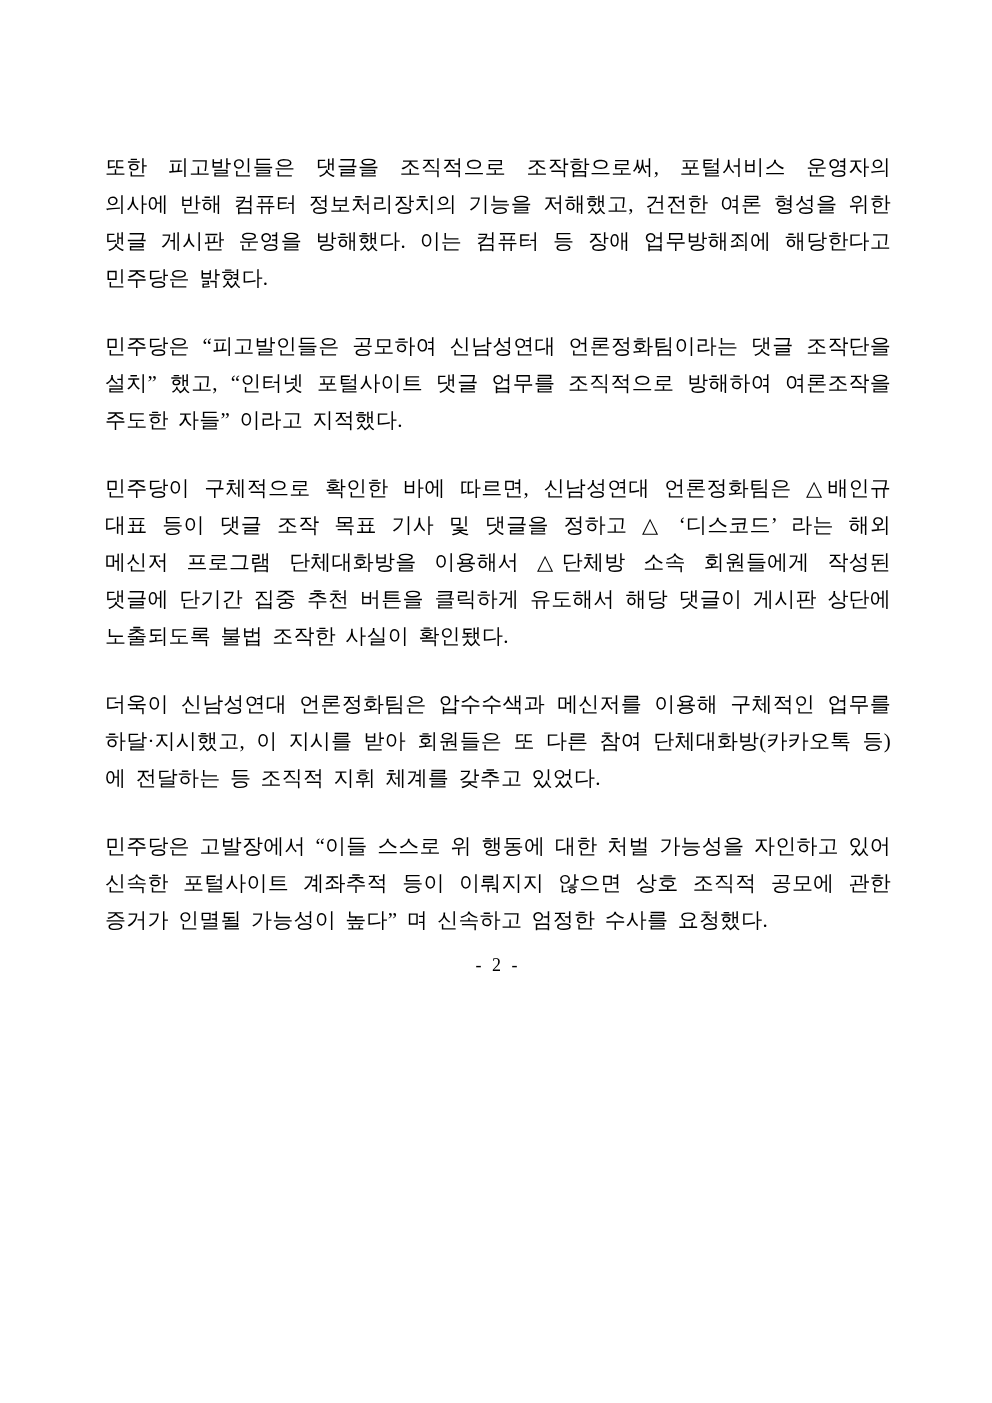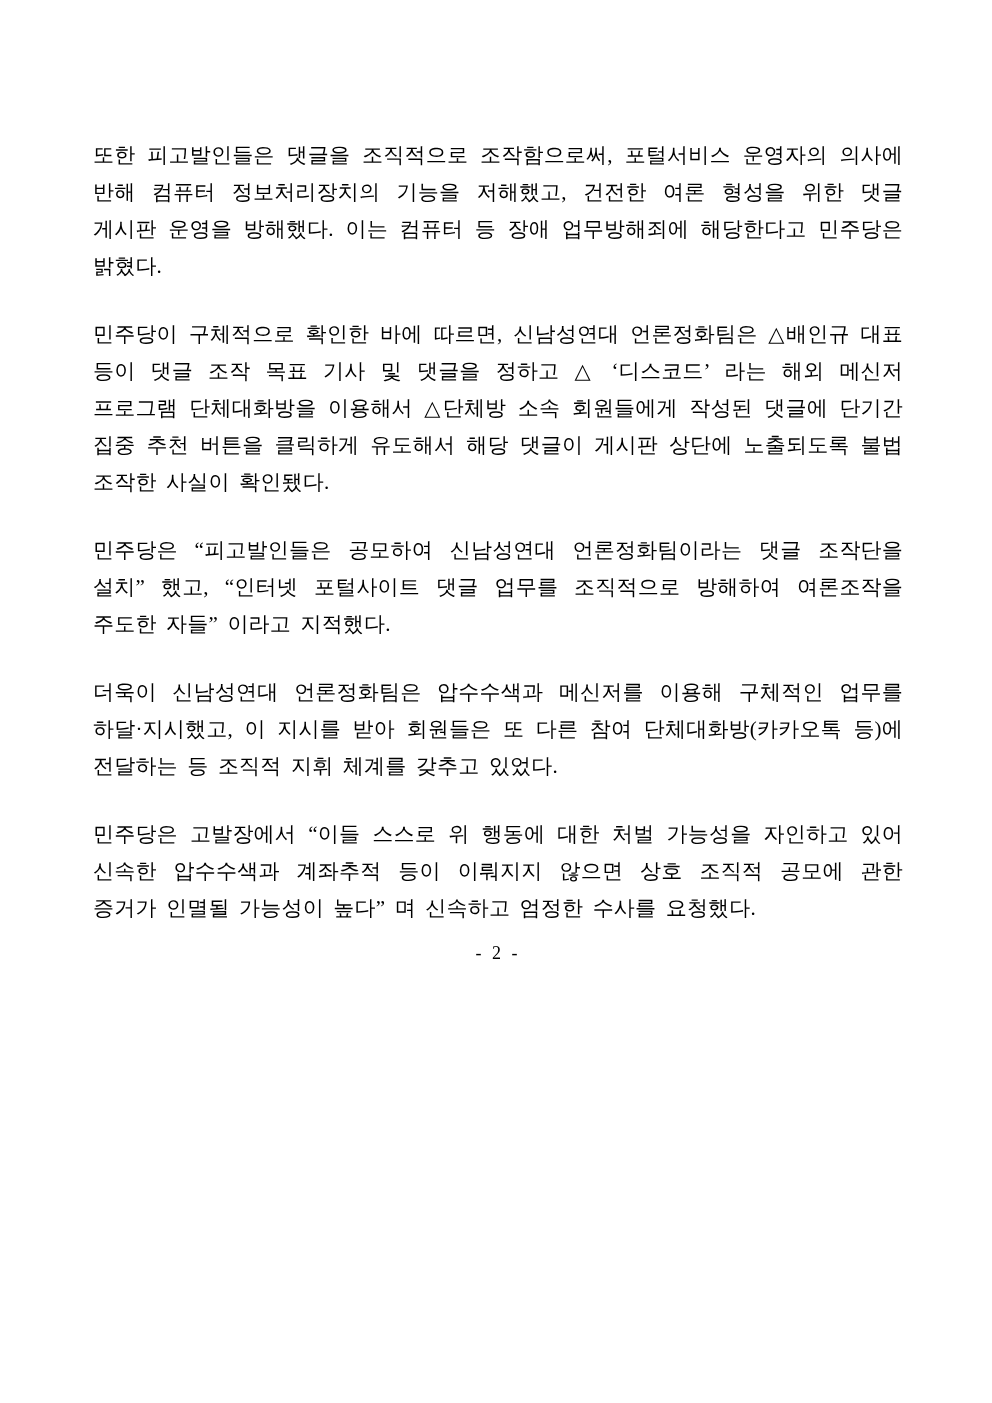--- a/index.html
+++ b/index.html
@@ -16,21 +16,21 @@
     overflow: hidden;
   }
   .page {
     box-sizing: border-box;
     width: 992px;
     height: 1403px;
     padding: 137px 89px 0 93px;
     background: #ffffff;
   }
   .doc-body p.para {
-    margin: 0;
+    margin: 12px;
     font-size: 21px;
     line-height: 37px;
     text-align: justify;
     text-justify: inter-word;
     word-break: keep-all;
     letter-spacing: 0.2px;
     word-spacing: 4px;
   }
   .doc-body p.para + p.para {
     margin-top: 31px;
@@ -43,19 +43,19 @@
     letter-spacing: 3px;
     color: #000000;
   }
 </style>
 </head>
 <body>
 
 <div class="page">
   <div class="doc-body">
     <p class="para">또한 피고발인들은 댓글을 조직적으로 조작함으로써, 포털서비스 운영자의 의사에 반해 컴퓨터 정보처리장치의 기능을 저해했고, 건전한 여론 형성을 위한 댓글 게시판 운영을 방해했다. 이는 컴퓨터 등 장애 업무방해죄에 해당한다고 민주당은 밝혔다.</p>
+    <p class="para">민주당은 “피고발인들은 공모하여 신남성연대 언론정화팀이라는 댓글 조작단을 설치” 했고, “인터넷 포털사이트 댓글 업무를 조직적으로 방해하여 여론조작을 주도한 자들” 이라고 지적했다.</p>
     <p class="para">민주당이 구체적으로 확인한 바에 따르면, 신남성연대 언론정화팀은 △배인규 대표 등이 댓글 조작 목표 기사 및 댓글을 정하고 △ ‘디스코드’ 라는 해외 메신저 프로그램 단체대화방을 이용해서 △단체방 소속 회원들에게 작성된 댓글에 단기간 집중 추천 버튼을 클릭하게 유도해서 해당 댓글이 게시판 상단에 노출되도록 불법 조작한 사실이 확인됐다.</p>
-    <p class="para">민주당은 “피고발인들은 공모하여 신남성연대 언론정화팀이라는 댓글 조작단을 설치” 했고, “인터넷 포털사이트 댓글 업무를 조직적으로 방해하여 여론조작을 주도한 자들” 이라고 지적했다.</p>
     <p class="para">더욱이 신남성연대 언론정화팀은 압수수색과 메신저를 이용해 구체적인 업무를 하달·지시했고, 이 지시를 받아 회원들은 또 다른 참여 단체대화방(카카오톡 등)에 전달하는 등 조직적 지휘 체계를 갖추고 있었다.</p>
-    <p class="para">민주당은 고발장에서 “이들 스스로 위 행동에 대한 처벌 가능성을 자인하고 있어 신속한 압수수색과 계좌추적 등이 이뤄지지 않으면 상호 조직적 공모에 관한 증거가 인멸될 가능성이 높다” 며 신속하고 엄정한 수사를 요청했다.</p>
+    <p class="para">민주당은 고발장에서 “이들 스스로 위 행동에 대한 처벌 가능성을 자인하고 있어 신속한 포털사이트 계좌추적 등이 이뤄지지 않으면 상호 조직적 공모에 관한 증거가 인멸될 가능성이 높다” 며 신속하고 엄정한 수사를 요청했다.</p>
   </div>
   <div class="page-footer">- 2 -</div>
 </div>
 
 </body></html>

